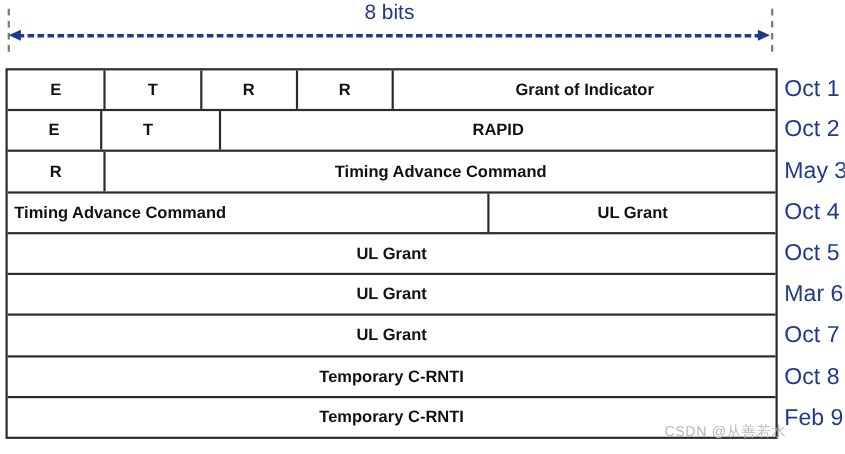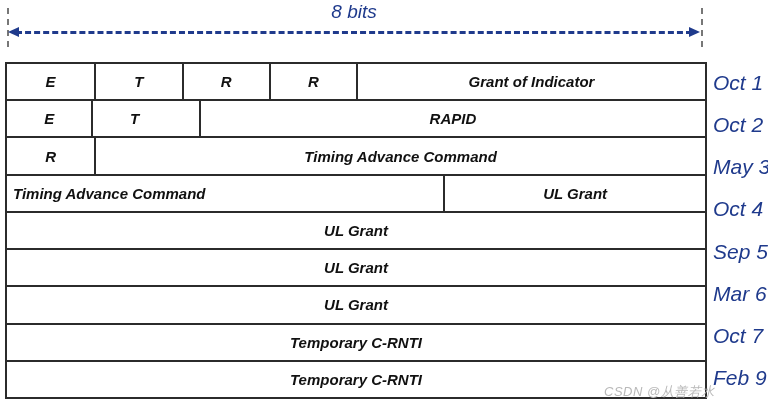--- a/index.html
+++ b/index.html
@@ -1,15 +1,15 @@
 <!DOCTYPE html>
 <html><head>
 <meta charset="utf-8">
 <style>
-  * { margin: 0; padding: 0; box-sizing: border-box; font-style: italic; }
+  * { margin: 0; padding: 0; box-sizing: border-box; }
   html, body { width: 768px; height: 413px; background: #ffffff; overflow: hidden; }
   body { font-family: "Liberation Sans", sans-serif; position: relative; }
 
   
   .bits-label {
     position: absolute; left: 0; top: 1px; width: 708px;
     text-align: center; font-size: 19px; color: #1F3A8C;
   }
   .arrow-line {
     position: absolute; left: 16px; top: 31px; width: 676px; height: 0;
@@ -120,19 +120,20 @@
     <div class="bit-cell w8">Temporary C-RNTI</div>
   </div>
 
 </div>
 
 <div class="oct-col">
   <div class="oct-label">Oct 1</div>
   <div class="oct-label">Oct 2</div>
   <div class="oct-label">May 3</div>
   <div class="oct-label">Oct 4</div>
-  <div class="oct-label">Sep 5</div>
+  <div class="oct-label">Oct 5</div>
   <div class="oct-label">Mar 6</div>
   <div class="oct-label">Oct 7</div>
+  <div class="oct-label">Oct 8</div>
   <div class="oct-label">Feb 9</div>
 </div>
 
 <div class="watermark">CSDN @从善若水</div>
 
 </body></html>

